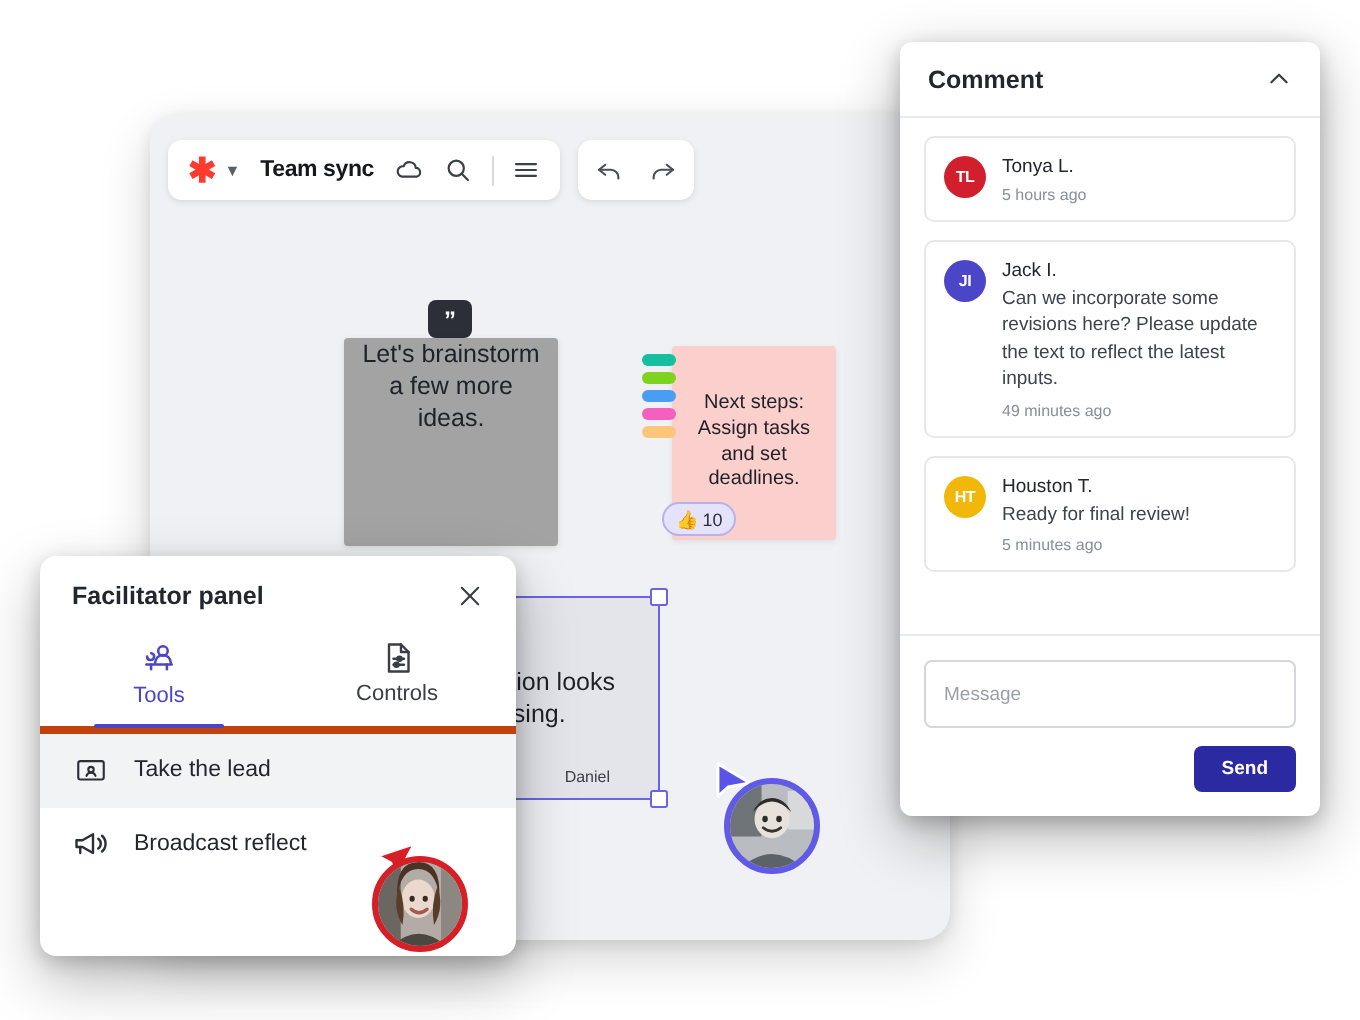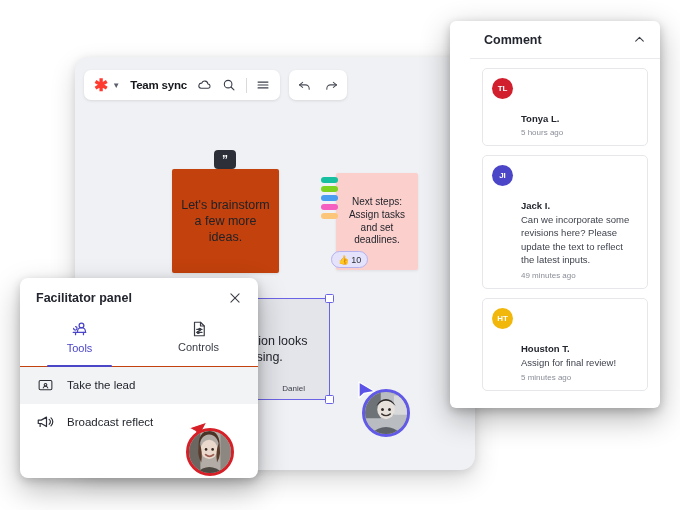--- a/index.html
+++ b/index.html
@@ -37,22 +37,22 @@
   }
   .tb-icon { margin-left: 10px; display:flex; align-items:center; color:#3b3f4a; }
   .tb-div { width:1px; height:15px; background:#d8dade; margin-left:10px; }
   .tb-icon.after-div { margin-left: 9px; }
   .tb-group.second .tb-icon { margin-left: 0; }
   .tb-group.second .tb-icon + .tb-icon { margin-left: 12px; }
 
   
   .note-red {
     position: absolute; left: 172px; top: 169px; width: 107px; height: 104px;
-    background: #c2410c; border-radius: 2px;
-    display:flex; align-items:center; justify-content:center;
+    background: #a3a3a3; border-radius: 2px;
+    display:flex; justify-content:center;
     box-shadow: 0 1px 3px rgba(0,0,0,0.10);
   }
   .note-red .txt {
     font-size: 12.5px; color: #1e2128; text-align:center; line-height: 1.28;
     font-weight: 400; padding: 0 8px;
   }
   .comment-bubble {
     position:absolute; left: 214px; top:150px; width: 22px; height: 19px;
     background:#2c2f38; border-radius:4px;
     display:flex; align-items:center; justify-content:center;
@@ -108,40 +108,40 @@
     border-radius:50%; border:3.5px solid #6159e8; overflow:hidden;
     background:#8e9299;
   }
   .cursor-arrow { position:absolute; left:357px; top:381px; }
 
   
   .comment-panel {
     position:absolute; left: 450px; top: 21px; width: 210px; height: 387px;
     background:#ffffff; border-radius: 6px;
     box-shadow: 0 10px 30px rgba(0,0,0,0.30), 0 3px 10px rgba(0,0,0,0.20);
-    display:flex; flex-direction:column; overflow:hidden;padding-left:20px;
+    display:flex; flex-direction:column; overflow:hidden;
   }
   .cp-head {
     height: 38px; flex:0 0 38px; display:flex; align-items:center;
     justify-content:space-between; padding: 0 14px;
     border-bottom:1px solid #e9eaee;
   }
   .cp-title { font-size: 12.5px; font-weight:700; color:#23262e; }
   .cp-body { flex:1 1 auto; padding: 9px 12px 2px; overflow:hidden; }
   .cmt {
     border:1px solid #e6e7eb; border-radius:5px; padding: 9px 9px 8px;
     display:flex; gap:8px; margin-bottom: 9px; background:#fff;
   }
   .av {
     width:21px; height:21px; border-radius:50%; flex:0 0 21px;
     display:flex; align-items:center; justify-content:center;
     color:#fff; font-size:8px; font-weight:700; letter-spacing:-0.2px;
   }
   .cmt-main { flex:1 1 auto; min-width:0; }
-  .cmt-name { font-size:9.5px; font-weight:700; color:#23262e; margin-bottom:2px;margin-top:35px; }
+  .cmt-name { font-size:9.5px; font-weight:400; color:#23262e; margin-bottom:2px; }
   .cmt-text { font-size:9.5px; color:#3f434d; line-height:1.42; }
   .cmt-time { font-size:8px; color:#8a8e98; margin-top:4px; }
   .cp-foot { flex:0 0 auto; border-top:1px solid #e9eaee; padding: 12px; }
   .msg-input {
     width:100%; height: 34px; border:1px solid #d5d7dd; border-radius:4px;
     background:#fff; font-size:9.5px; color:#2b2e36; padding: 0 9px;
     font-family:"Liberation Sans", sans-serif; outline:none;
   }
   .msg-input::placeholder{ color:#9aa0aa; }
   .send-row { display:flex; justify-content:flex-end; margin-top: 9px; }
@@ -158,21 +158,21 @@
     box-shadow: 0 12px 30px rgba(0,0,0,0.28), 0 3px 10px rgba(0,0,0,0.18);
     overflow:hidden;
   }
   .fp-head {
     height: 40px; display:flex; align-items:center; justify-content:space-between;
     padding: 0 16px;
     gap: 48px;
   }
   .fp-title { font-size: 12.5px; font-weight:700; color:#23262e; }
   .fp-close { color:#3a3d46; cursor:pointer; display:flex; }
-  .fp-tabs { display:flex; border-bottom:1px solid #c2410c; height: 49px; }
+  .fp-tabs { display:flex; border-bottom:4px solid #c2410c; height: 49px; }
   .fp-tab {
     flex:1 1 50%; display:flex; flex-direction:column; align-items:center;
     justify-content:flex-start; position:relative; cursor:pointer; padding-top:2px;
   }
   .fp-tab .lbl { font-size: 11px; margin-top: 3px; color:#3a3d46; }
   .fp-tab.active .lbl { color:#4b45c7; }
   .fp-tab.active .tab-ic { color:#4b45c7; }
   .tab-ic { color:#3a3d46; display:flex; }
   .fp-tab.active::after {
     content:""; position:absolute; bottom:-1px; left: 23%; width: 54%;
@@ -314,26 +314,32 @@
         <div class="cmt-main">
           <div class="cmt-name">Jack I.</div>
           <div class="cmt-text">Can we incorporate some revisions here? Please update the text to reflect the latest inputs.</div>
           <div class="cmt-time">49 minutes ago</div>
         </div>
       </div>
       <div class="cmt">
         <span class="av" style="background:#f1b70b">HT</span>
         <div class="cmt-main">
           <div class="cmt-name">Houston T.</div>
-          <div class="cmt-text">Assign for final review!</div>
+          <div class="cmt-text">Ready for final review!</div>
           <div class="cmt-time">5 minutes ago</div>
         </div>
       </div>
     </div>
 
+    <div class="cp-foot">
+      <input class="msg-input" type="text" placeholder="Message" style="">
+      <div class="send-row">
+        <button class="send-btn">Send</button>
+      </div>
+    </div>
   </div>
 
   <div class="fac-panel">
     <div class="fp-head">
       <span class="fp-title">Facilitator panel</span>
       <span class="fp-close">
         <svg width="14" height="14" viewBox="0 0 24 24" fill="none" stroke="currentColor" stroke-width="1.8" stroke-linecap="round">
             <line x1="5" y1="5" x2="19" y2="19"></line>
             <line x1="19" y1="5" x2="5" y2="19"></line>
           </svg>

